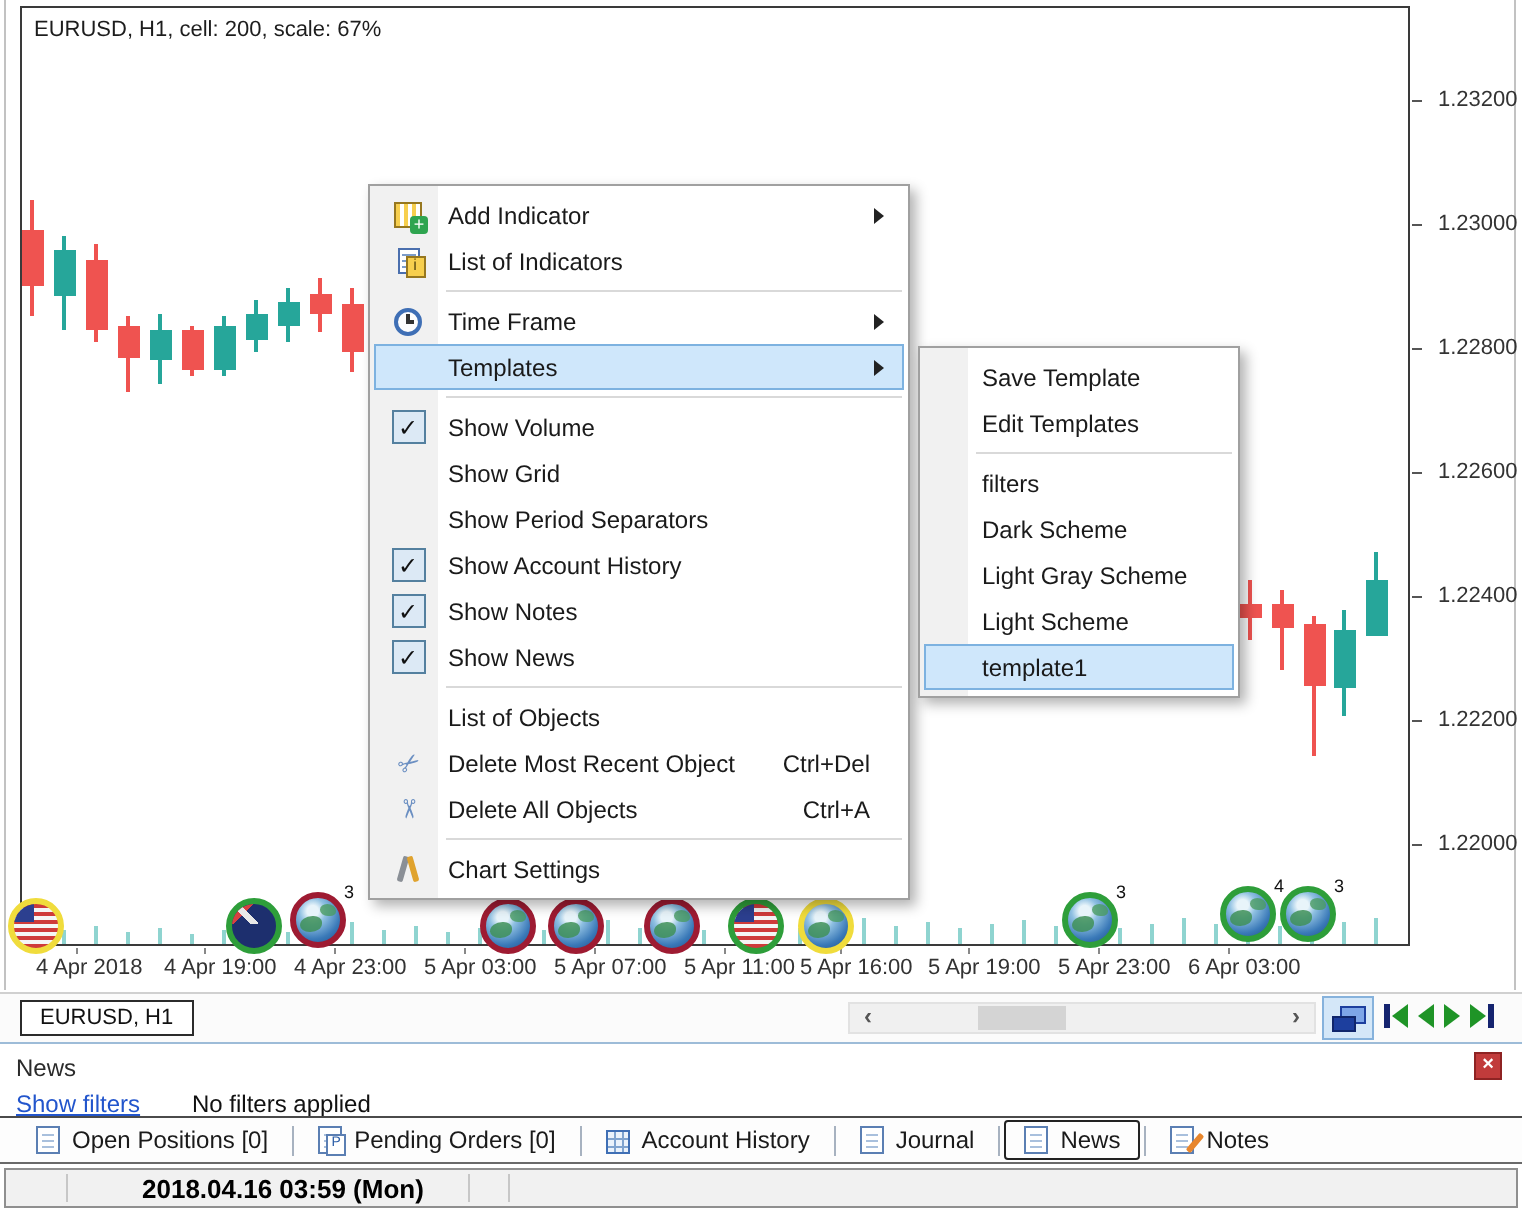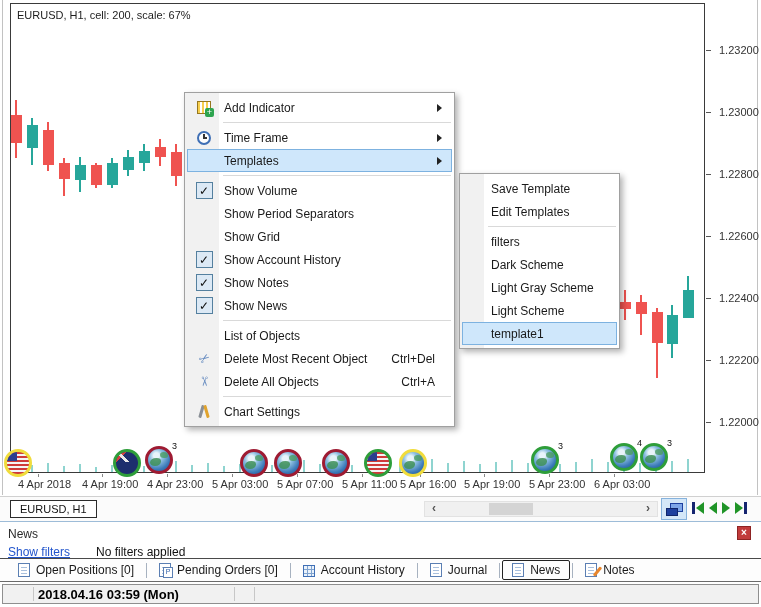--- a/index.html
+++ b/index.html
@@ -136,21 +136,21 @@
       background:#fff; border:1px solid #5b7fb3; color:#2d5fa8; font-size:7px; line-height:8px; text-align:center; }
   .ti-table { height:12px; margin-top:1px; border:1px solid #3f6fb5; background-color:#eaf2fb;
       background-image:repeating-linear-gradient(90deg, transparent 0 3px, #7fa3cf 3px 4px),
                        repeating-linear-gradient(transparent 0 3px, #7fa3cf 3px 4px); }
   .ti-notes::after { content:""; position:absolute; right:-3px; bottom:-1px; width:3px; height:11px;
       background:#e8862c; transform:rotate(40deg); border-radius:1px; }
 
   
   .status-bar { position:absolute; left:2px; top:584px; width:757px; height:20px; background:#f1f1f1;
                 border:1px solid #8f8f8f; }
-  .status-clock { position:absolute; left:35px; top:2px; font-size:13px; font-weight:bold; color:#000;text-align:center; }
+  .status-clock { position:absolute; left:68px; top:2px; font-size:13px; font-weight:bold; color:#000;text-align:center; }
   .status-div { position:absolute; top:2px; width:1px; height:14px; background:#c7c7c7; }
 </style>
 </head>
 <body>
 
 <div class="screen">
 
   <div class="win-border-l"></div>
   <div class="win-border-r"></div>
   <div id="chart-layer">
@@ -311,20 +311,26 @@
     </div>
 
   <div id="context-menu" class="menu">
       <div class="menu-item">
         <div class="gutter">
           <div class="ic ic-add-indicator"></div>
         </div>
         <div class="mi-label">Add Indicator</div>
         <div class="mi-arrow"></div>
       </div>
+      <div class="menu-item">
+        <div class="gutter">
+          <div class="ic ic-ind-list"></div>
+        </div>
+        <div class="mi-label">List of Indicators</div>
+      </div>
       <div class="menu-sep"></div>
       <div class="menu-item">
         <div class="gutter">
           <div class="ic ic-clock"></div>
         </div>
         <div class="mi-label">Time Frame</div>
         <div class="mi-arrow"></div>
       </div>
       <div class="menu-item hl" style="background: rgb(207, 231, 251); border-color: rgb(125, 178, 224);">
         <div class="gutter"></div>
@@ -333,25 +339,25 @@
       </div>
       <div class="menu-sep"></div>
       <div class="menu-item">
         <div class="gutter">
           <div class="mi-check">✓</div>
         </div>
         <div class="mi-label">Show Volume</div>
       </div>
       <div class="menu-item">
         <div class="gutter"></div>
+        <div class="mi-label">Show Grid</div>
+      </div>
+      <div class="menu-item">
+        <div class="gutter"></div>
         <div class="mi-label">Show Period Separators</div>
-      </div>
-      <div class="menu-item">
-        <div class="gutter"></div>
-        <div class="mi-label">Show Grid</div>
       </div>
       <div class="menu-item">
         <div class="gutter">
           <div class="mi-check">✓</div>
         </div>
         <div class="mi-label">Show Account History</div>
       </div>
       <div class="menu-item">
         <div class="gutter">
           <div class="mi-check">✓</div>

